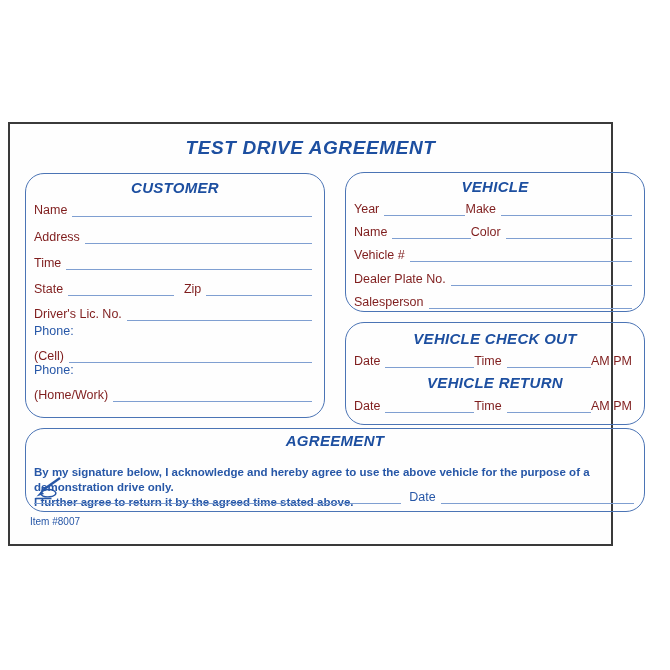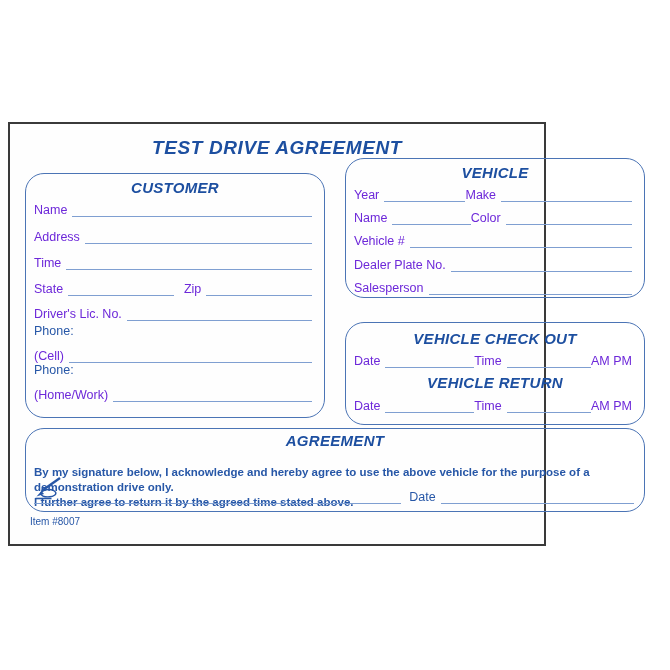--- a/index.html
+++ b/index.html
@@ -1,43 +1,43 @@
 <!DOCTYPE html>
 <html><head>
 <meta charset="utf-8">
 <style>
   html,body{margin:0;padding:0;}
   body{
     width:670px;height:670px;background:#ffffff;position:relative;overflow:hidden;
     font-family:"Liberation Sans", sans-serif;
   }
   .page{
-    position:absolute;left:8px;top:122px;width:538px;height:424px;
+    position:absolute;left:8px;top:122px;width:605px;height:424px;
     background:#fefefe;border:2px solid #3a3a3a;box-sizing:border-box;
   }
   .form-title{
     position:absolute;top:13px;left:0;width:100%;text-align:center;
     font-size:19px;font-weight:bold;font-style:italic;color:#1d4fa0;letter-spacing:.6px;
   }
   .box{
     position:absolute;border:1.5px solid #4b74b5;border-radius:19px;box-sizing:border-box;
     background:transparent;
   }
   .customer-box{left:15px;top:49px;width:300px;height:245px;}
-  .vehicle-box{left:335px;top:34px;width:300px;height:140px;}
+  .vehicle-box{left:335px;top:48px;width:300px;height:140px;}
   .checkout-box{left:335px;top:198px;width:300px;height:103px;}
   .agreement-box{left:15px;top:304px;width:620px;height:84px;}
   .box-heading{
     position:absolute;left:0;width:100%;text-align:center;
     font-size:15px;font-weight:bold;font-style:italic;color:#1d4fa0;letter-spacing:.3px;
   }
   .row{
     position:absolute;left:8px;right:12px;height:16px;
     display:flex;align-items:flex-end;
-    font-size:12.5px;color:#6d28d9;white-space:nowrap;
+    font-size:12.5px;color:#7f1d1d;white-space:nowrap;
   }
   .row .line{
     flex:1;border-bottom:1.3px solid #7f9fd1;margin-left:5px;
   }
   .row .lbl2{margin-left:10px;}
   .row .fixed-lbl{margin-left:0;}
   .plain-label{
     position:absolute;left:8px;font-size:12.5px;color:#2757a7;
   }
   .agr-body{

